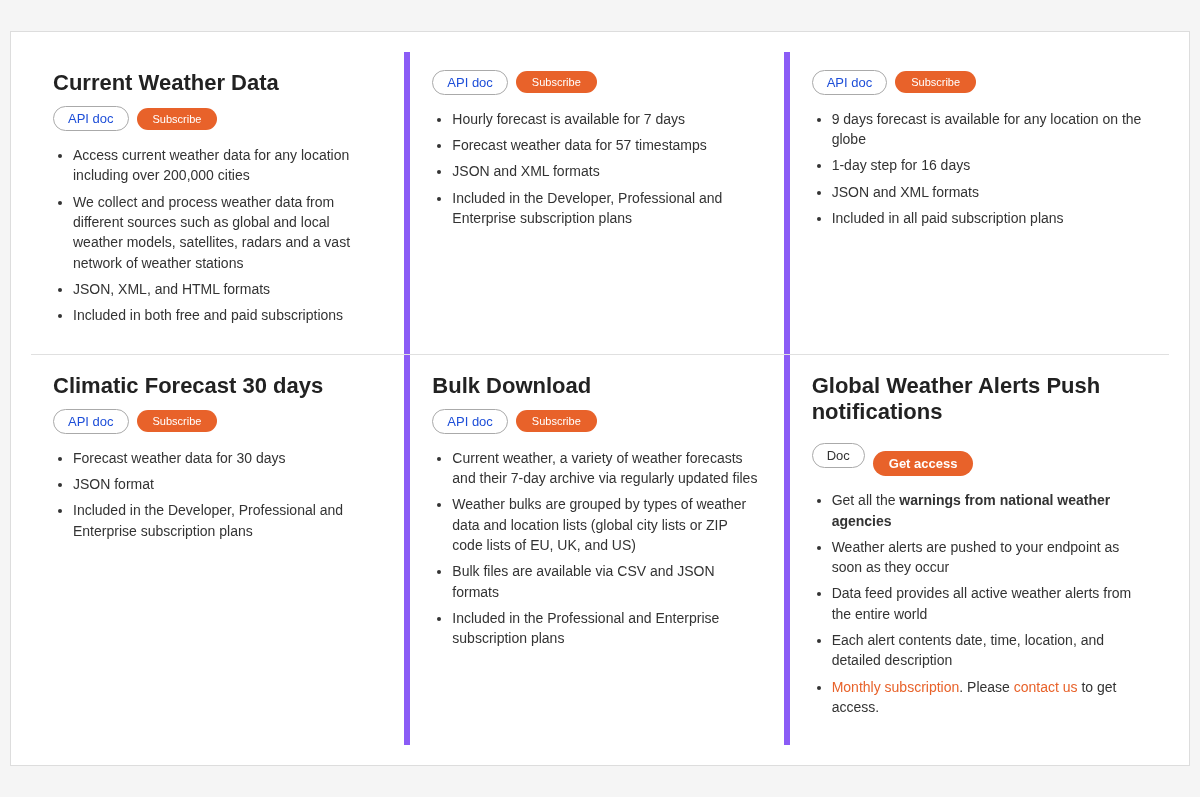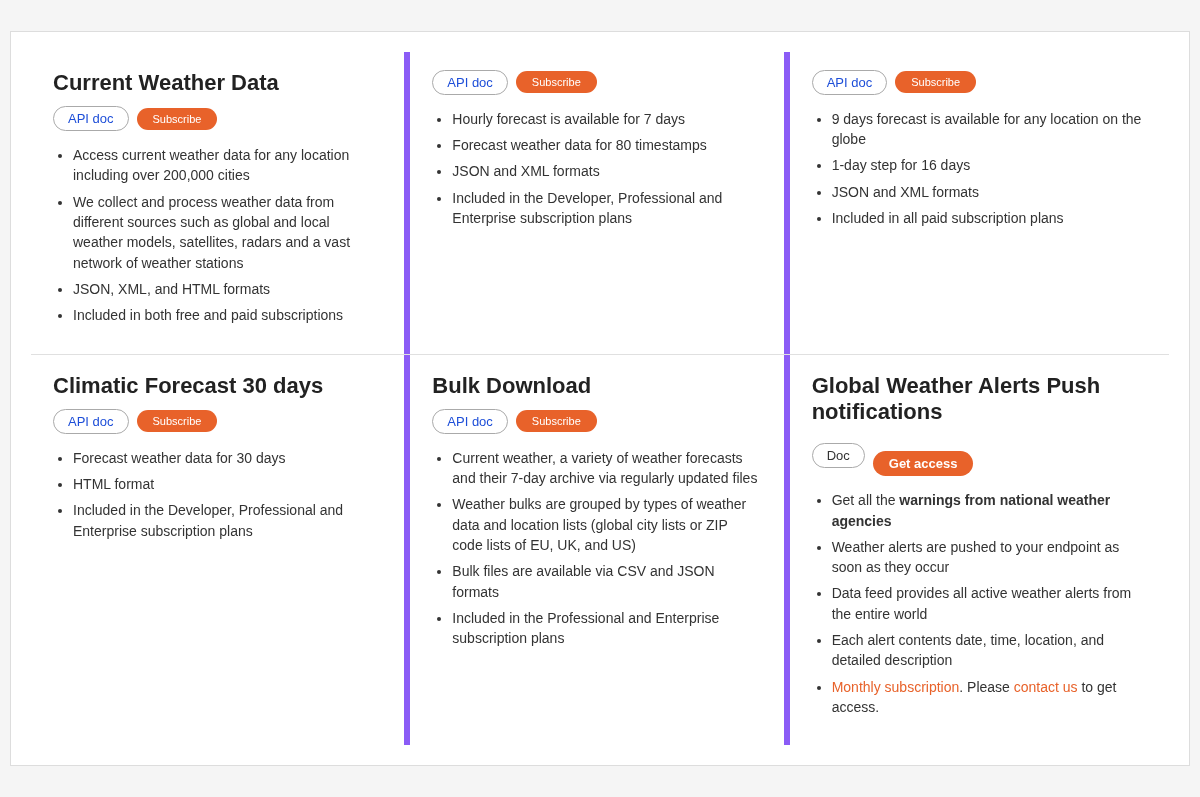--- a/index.html
+++ b/index.html
@@ -130,21 +130,21 @@
       </ul>
     </div>
 
     <div class="card col-divider-right">
       <div class="button-row">
         <button class="btn-api-doc">API doc</button>
         <button class="btn-subscribe">Subscribe</button>
       </div>
       <ul>
         <li>Hourly forecast is available for 7 days</li>
-        <li>Forecast weather data for 80 timestamps</li>
+        <li>Forecast weather data for 57 timestamps</li>
         <li>JSON and XML formats</li>
         <li>Included in the Developer, Professional and Enterprise subscription plans</li>
       </ul>
     </div>
 
     <div class="card">
       <div class="button-row">
         <button class="btn-api-doc">API doc</button>
         <button class="btn-subscribe">Subscribe</button>
       </div>
@@ -159,21 +159,21 @@
     <div class="row-divider"></div>
 
     <div class="card col-divider-right">
       <div class="card-title">Climatic Forecast 30 days</div>
       <div class="button-row">
         <button class="btn-api-doc">API doc</button>
         <button class="btn-subscribe">Subscribe</button>
       </div>
       <ul>
         <li>Forecast weather data for 30 days</li>
-        <li>HTML format</li>
+        <li>JSON format</li>
         <li>Included in the Developer, Professional and Enterprise subscription plans</li>
       </ul>
     </div>
 
     <div class="card col-divider-right">
       <div class="card-title">Bulk Download</div>
       <div class="button-row">
         <button class="btn-api-doc">API doc</button>
         <button class="btn-subscribe">Subscribe</button>
       </div>

